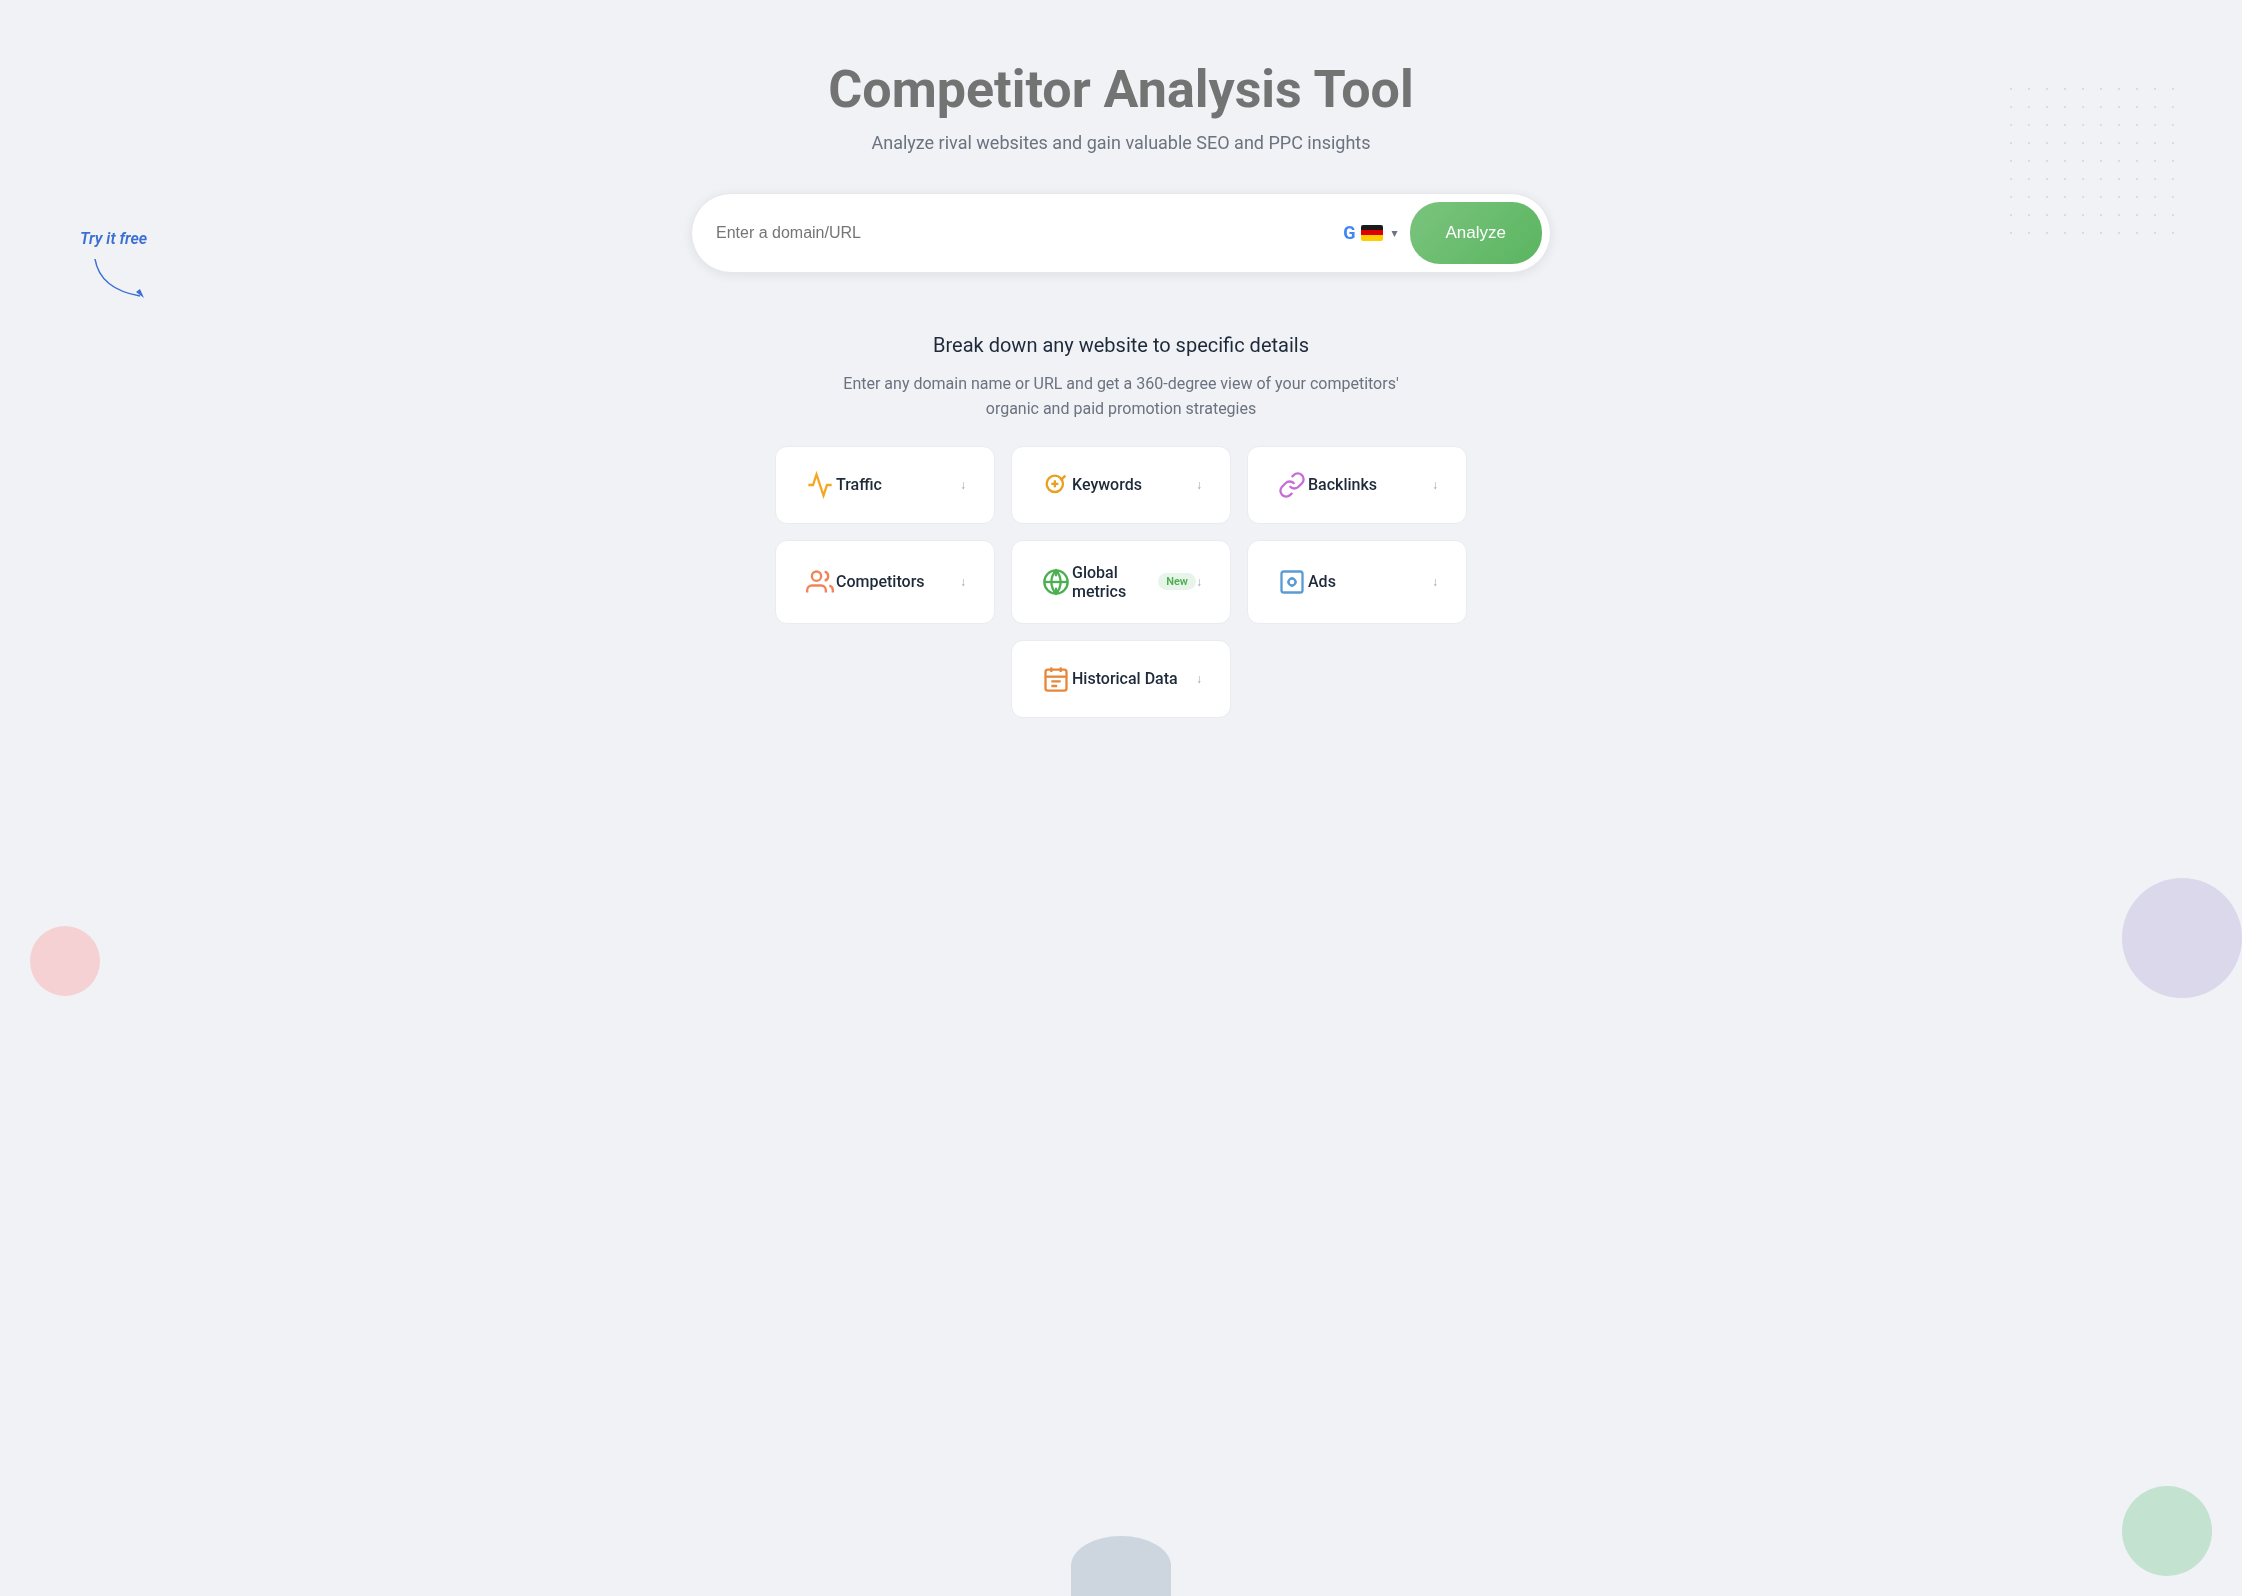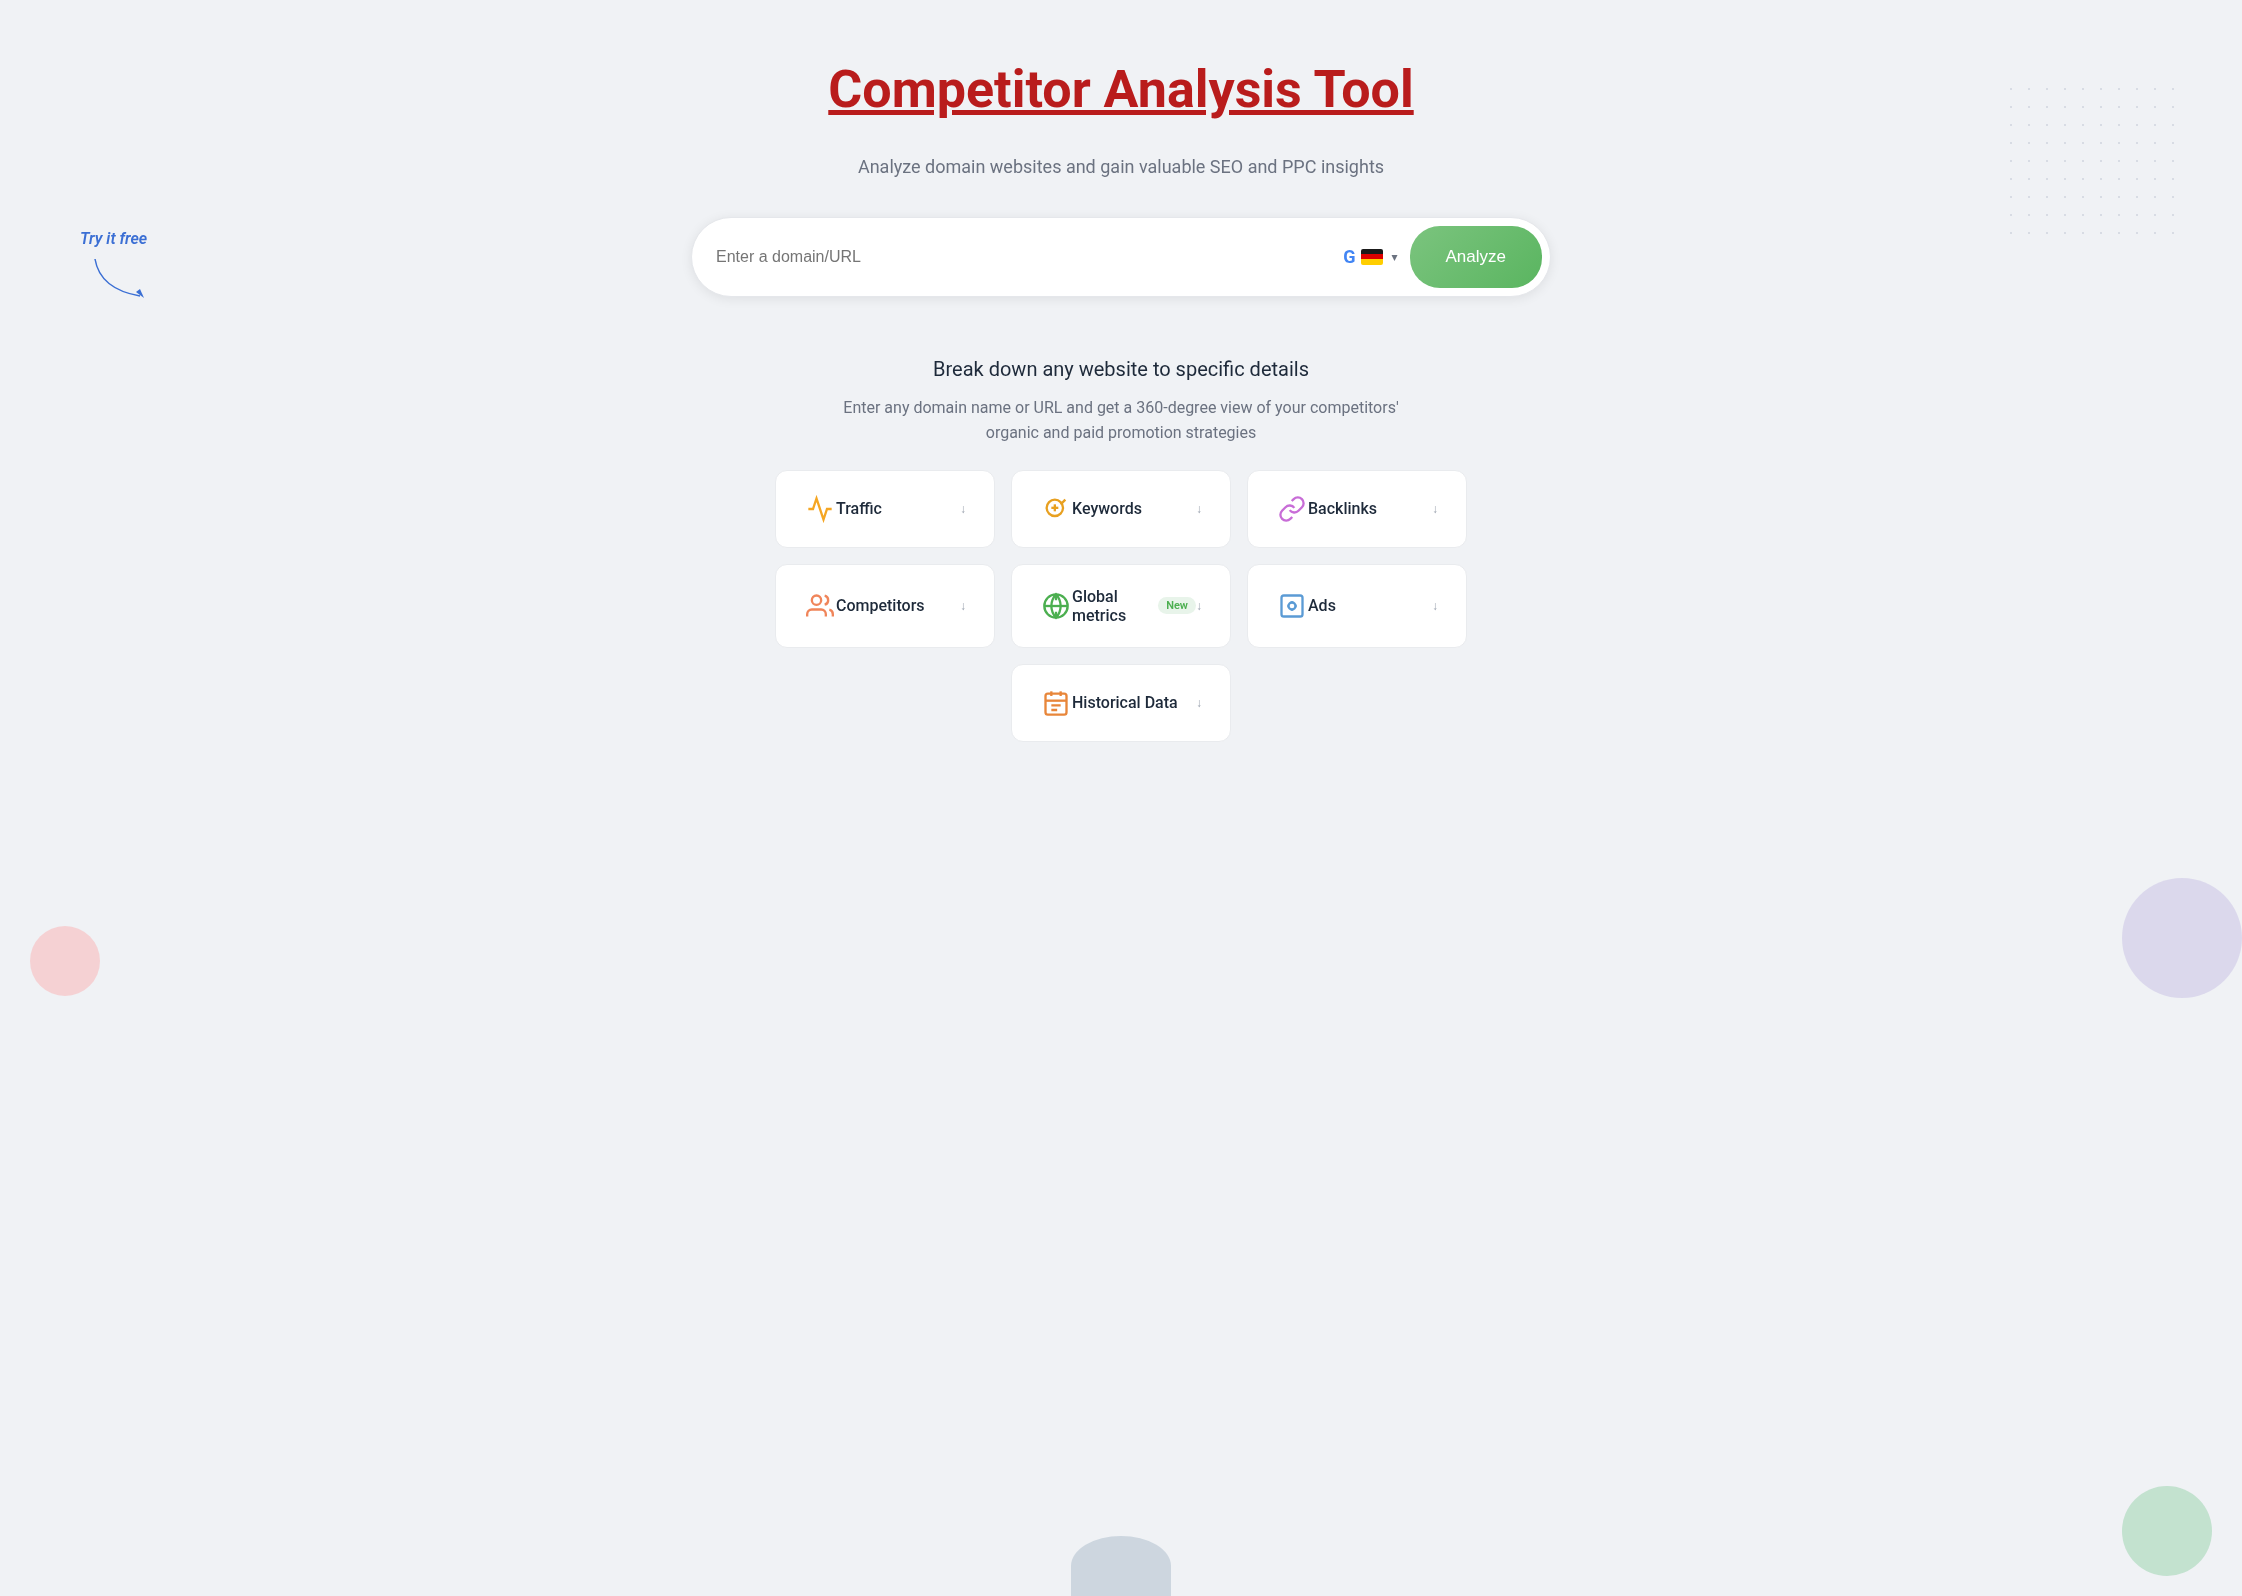--- a/index.html
+++ b/index.html
@@ -71,24 +71,23 @@
       width: 100px;
       height: 60px;
       border-radius: 50% 50% 0 0;
       background: rgba(100, 130, 160, 0.25);
     }
 
     .main-title {
       text-align: center;
       font-size: 52px;
       font-weight: 700;
-      color: #b91c1c;
-      margin-bottom: 36px;
+      color: #737373;
+      margin-bottom: 12px;
       line-height: 1.15;
-      text-decoration: underline;
     }
 
     .subtitle {
       text-align: center;
       font-size: 18px;
       color: #6b7280;
       margin-bottom: 40px;
     }
 
     
@@ -286,21 +285,21 @@
   <svg class="try-free-arrow" width="60" height="50" viewBox="0 0 60 50">
     <path d="M5 5 Q10 35 50 42" stroke="#3b6fd4" stroke-width="1.5" fill="none"></path>
     <polygon points="46,38 54,44 50,35" fill="#3b6fd4"></polygon>
   </svg>
 </div>
 
 <div class="page-wrapper">
 
   <h1 class="main-title">Competitor Analysis Tool</h1>
 
-  <p class="subtitle">Analyze domain websites and gain valuable SEO and PPC insights</p>
+  <p class="subtitle">Analyze rival websites and gain valuable SEO and PPC insights</p>
 
   <div class="search-bar-wrapper">
     <input class="search-input" type="text" placeholder="Enter a domain/URL" style="">
     <div class="search-controls">
       <span class="google-g">G</span>
       <div class="flag-de">
         <div class="stripe-black"></div>
         <div class="stripe-red"></div>
         <div class="stripe-gold"></div>
       </div>

